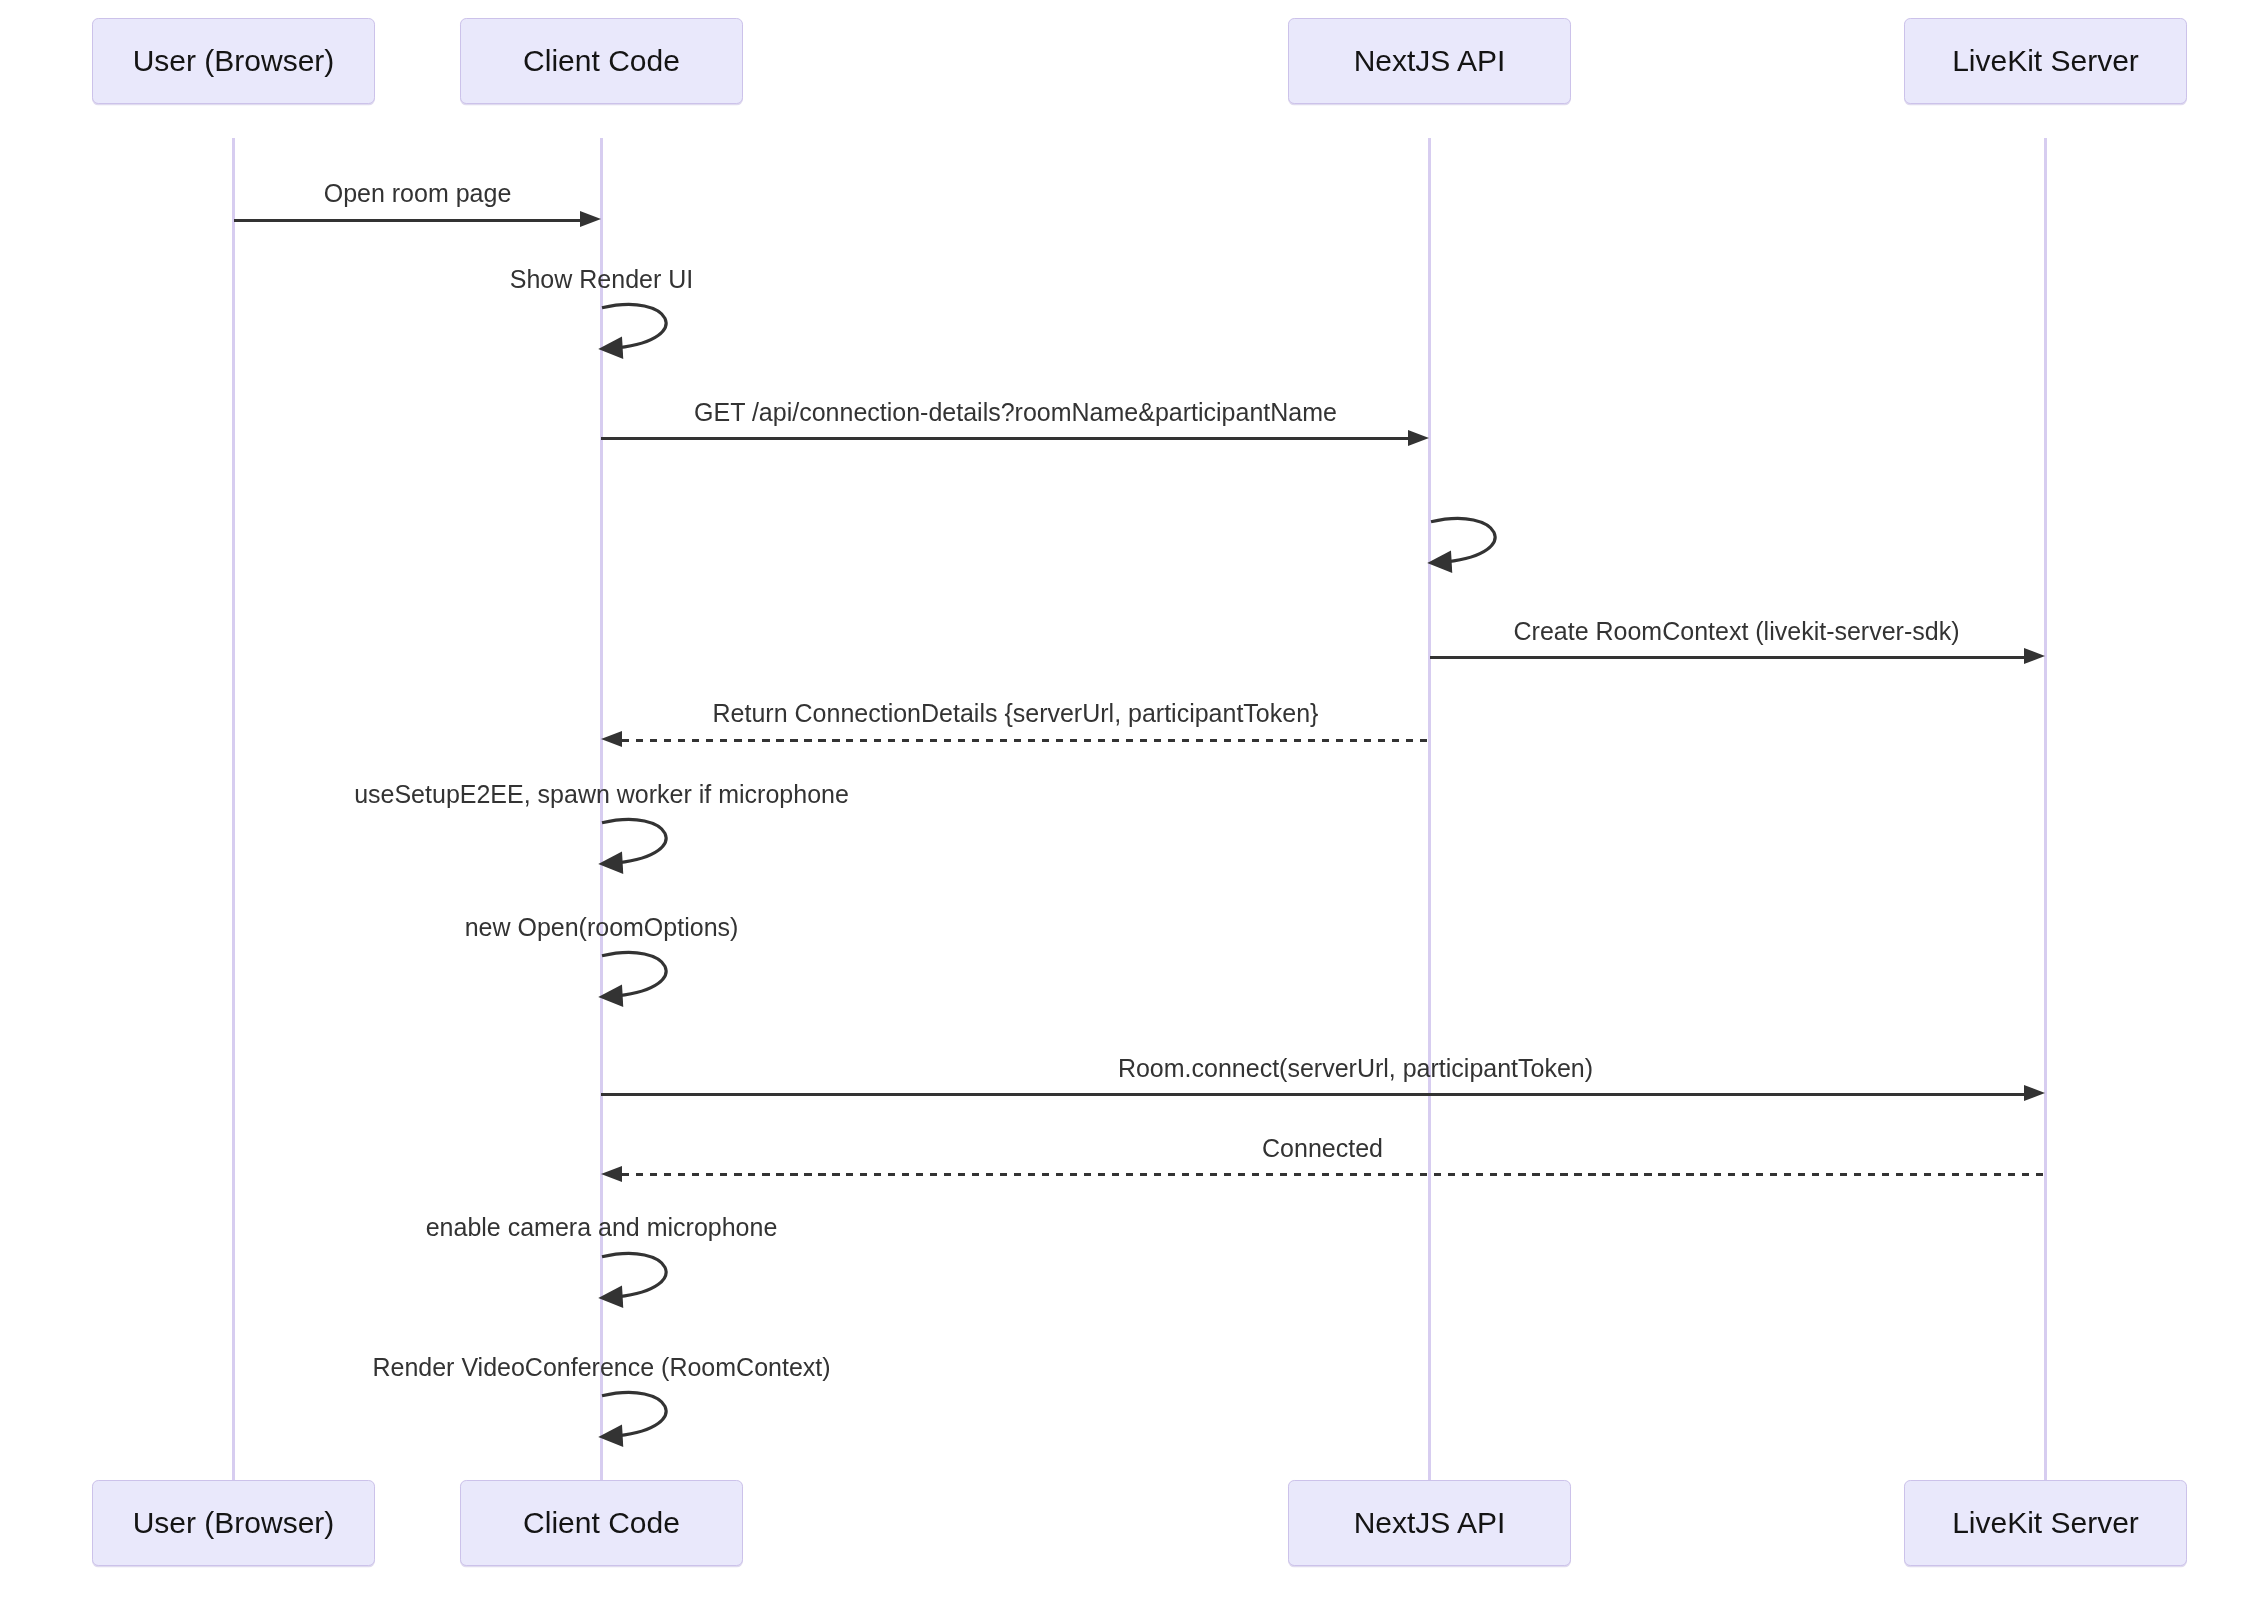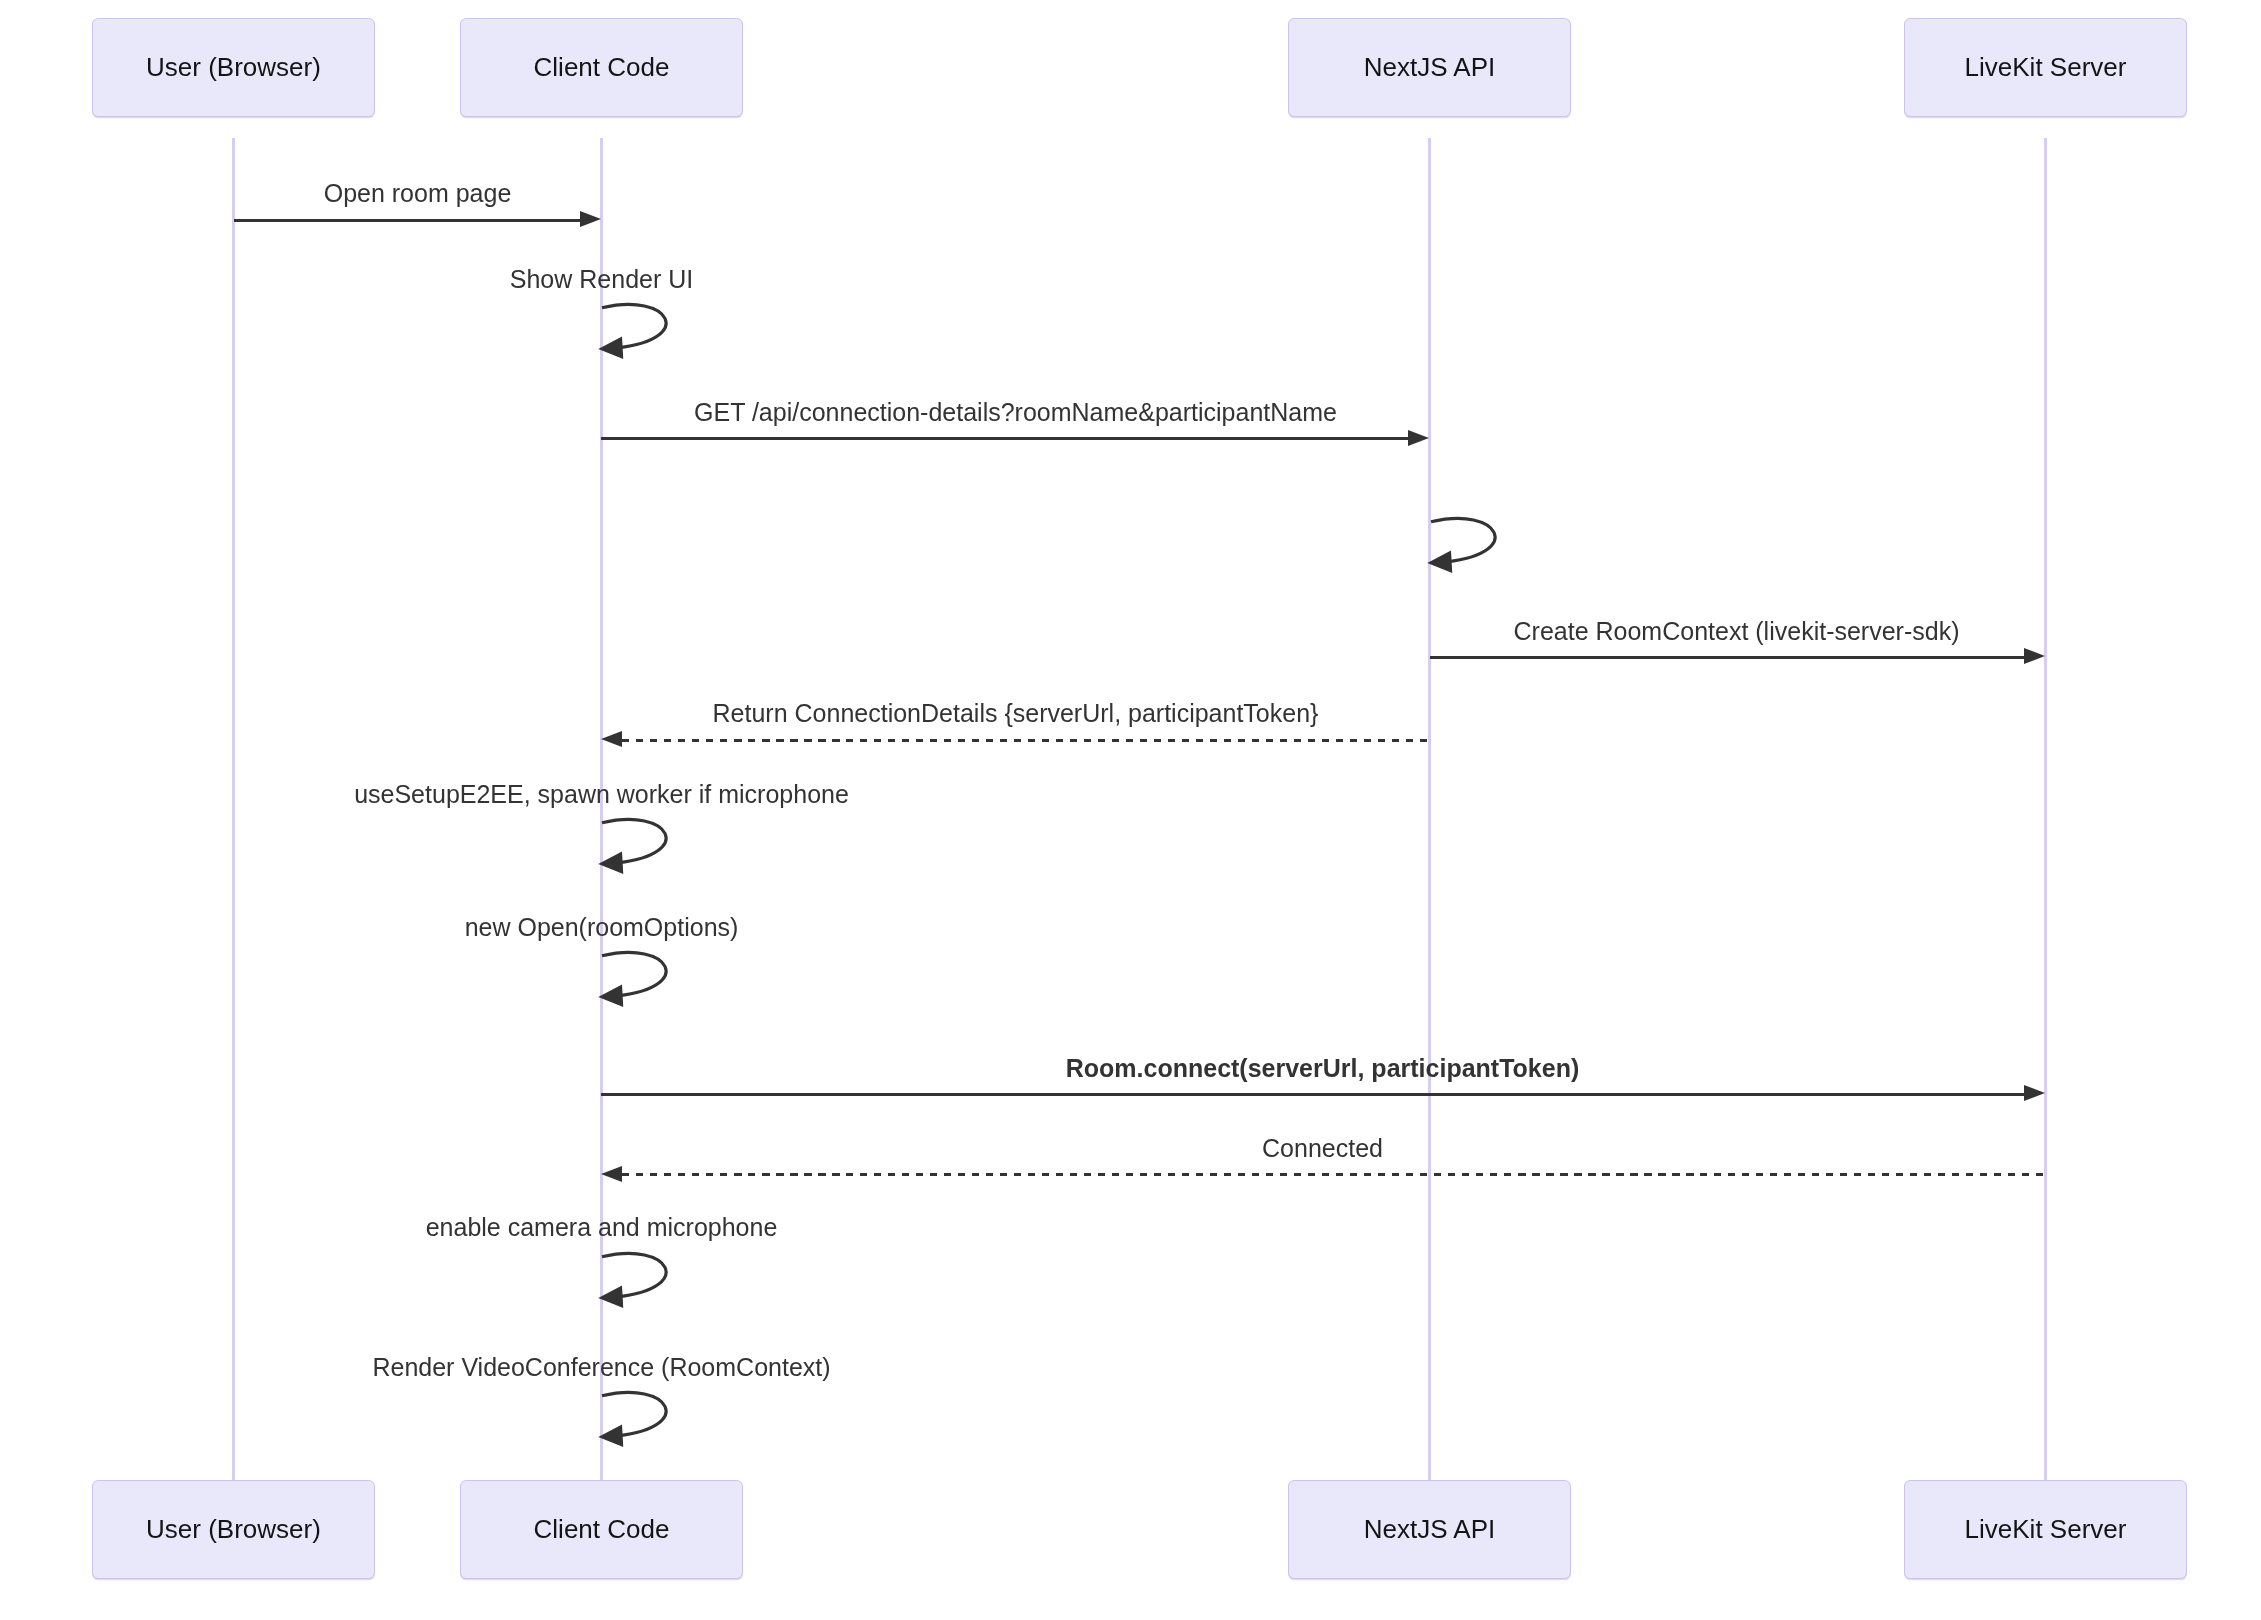--- a/index.html
+++ b/index.html
@@ -1,24 +1,24 @@
 <!DOCTYPE html>
 <html style="font-size:10px"><head>
 <meta charset="utf-8">
 <style>
   html,body{margin:0;padding:0;background:#ffffff;}
   .canvas{
     position:relative;width:2261px;height:1621px;background:#ffffff;
     font-family:"Liberation Sans", sans-serif;color:#333333;overflow:hidden;
   }
   .actor-box{
-    position:absolute;width:283px;height:99px;
+    position:absolute;width:283px;height:86px;
     background:#E9E8FB;border:1.3px solid #CCC2EA;border-radius:6.3px;
     display:flex;align-items:center;justify-content:center;
-    font-size:26px;color:#141414;box-sizing:border-box;
+    font-size:30px;color:#141414;box-sizing:border-box;
     box-shadow:0 1.3px 0 rgba(130,110,190,0.25);
   }
   .lifeline{
     position:absolute;width:2.5px;top:138px;height:1342px;background:#D7CDF0;
   }
   .msg-label{
     position:absolute;width:1005px;text-align:center;
     font-size:25px;line-height:31px;color:#333333;white-space:nowrap;
   }
   .mline{position:absolute;height:2.5px;background:#333333;}
@@ -106,21 +106,21 @@
     <path d="M 8 12 C 118 -14, 158 62, 34 76" fill="none" stroke="#333333" stroke-width="5"></path>
     <polygon points="40 58, 2 78, 42 94" fill="#333333"></polygon>
   </svg>
 
   <div class="msg-label" style="left:99px;top:912px;">new Open(roomOptions)</div>
   <svg class="selfloop" style="left:597px;top:948px;" viewBox="0 0 160 100">
     <path d="M 8 12 C 118 -14, 158 62, 34 76" fill="none" stroke="#333333" stroke-width="5"></path>
     <polygon points="40 58, 2 78, 42 94" fill="#333333"></polygon>
   </svg>
 
-  <div class="msg-label" style="left:820px;top:1053px;font-weight:bold;">Room.connect(serverUrl, participantToken)</div>
+  <div class="msg-label" style="left:853px;top:1053px;">Room.connect(serverUrl, participantToken)</div>
   <div class="mline" style="left:601px;top:1093px;width:1423px;"></div>
   <div class="head-right" style="left:2024px;top:1085px;"></div>
 
   <div class="msg-label" style="left:820px;top:1133px;">Connected</div>
   <div class="mline-dashed" style="left:622px;top:1173px;width:1421px;"></div>
   <div class="head-left" style="left:601px;top:1166px;"></div>
 
   <div class="msg-label" style="left:99px;top:1212px;">enable camera and microphone</div>
   <svg class="selfloop" style="left:597px;top:1249px;" viewBox="0 0 160 100">
     <path d="M 8 12 C 118 -14, 158 62, 34 76" fill="none" stroke="#333333" stroke-width="5"></path>

